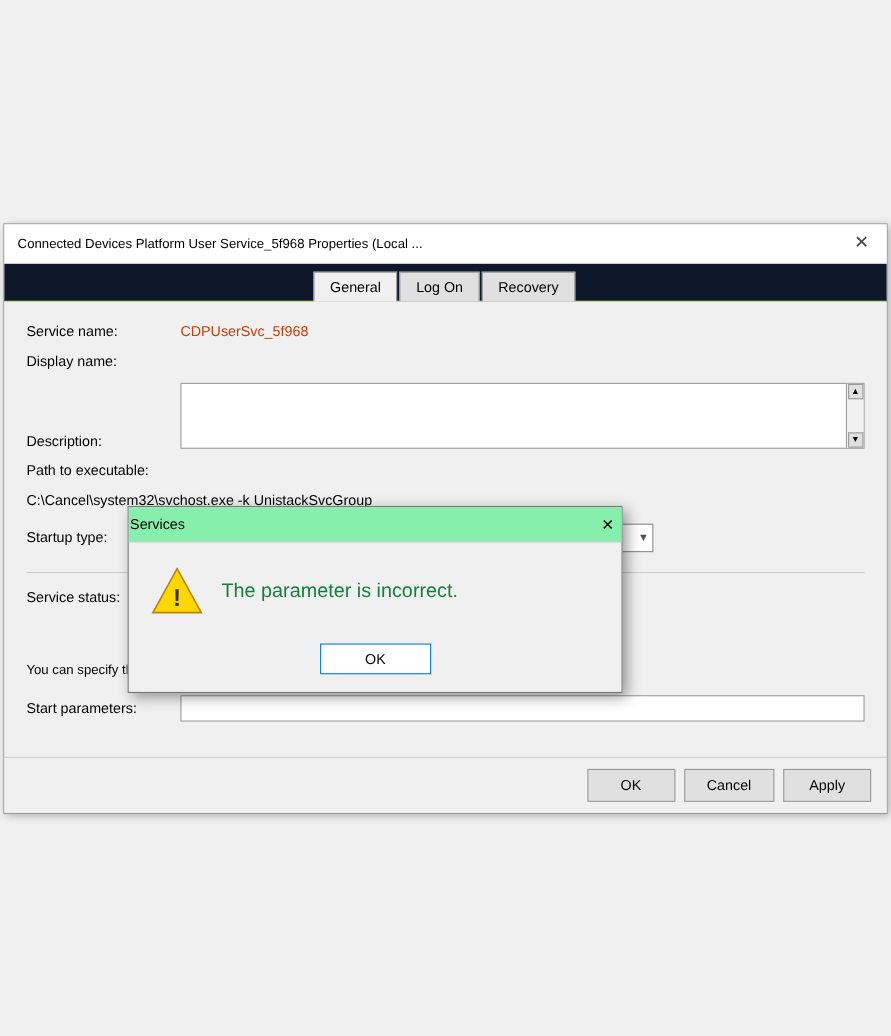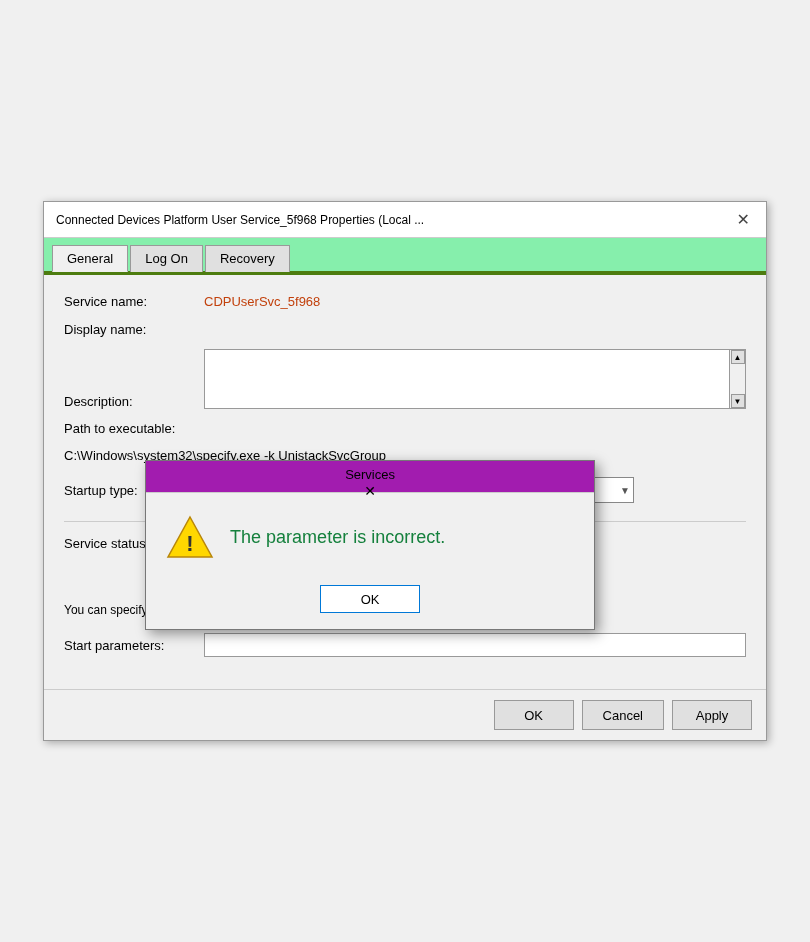--- a/index.html
+++ b/index.html
@@ -10,21 +10,21 @@
       display: flex;
       justify-content: center;
       align-items: center;
       width: 810px;
       height: 942px;
       overflow: hidden;
     }
 
     
     .main-window {
-      width: 724px;
+      width: 804px;
       background: #f0f0f0;
       border: 1px solid #999;
       box-shadow: 2px 2px 8px rgba(0,0,0,0.3);
       position: relative;
     }
 
     .title-bar {
       background: #fff;
       padding: 8px 12px;
       display: flex;
@@ -48,23 +48,24 @@
       color: #444;
       background: none;
       border: none;
       padding: 0 4px;
       line-height: 1;
     }
 
     
     .tabs {
       display: flex;
-      background: #86efac;
-      border-bottom: 4px solid #4d7c0f;
+      background: #0f172a;
+      border-bottom: 1px solid #4d7c0f;
       padding: 6px 8px 0 8px;
+      justify-content: center;
     }
 
     .tab {
       padding: 5px 14px;
       border: 1px solid #999;
       border-bottom: none;
       background: #e0e0e0;
       cursor: pointer;
       margin-right: 2px;
       font-size: 13px;
@@ -298,28 +299,27 @@
       width: 450px;
       background: #f0f0f0;
       border: 1px solid #777;
       box-shadow: 4px 4px 12px rgba(0,0,0,0.4);
       position: absolute;
       top: 48%;
       left: 14%;
     }
 
     .dialog-title-bar {
-      background: #a21caf;
+      background: #86efac;
       padding: 6px 1px;
       display: flex;
       justify-content: space-between;
       align-items: center;
       border-bottom: 1px solid #ccc;
       height: 32px;
-      flex-direction: column;
     }
 
     .dialog-title-text {
       font-size: 13px;
       font-weight: normal;
     }
 
     .dialog-close {
       font-size: 14px;
       cursor: pointer;
@@ -395,21 +395,21 @@
       <div class="description-box" style="padding-right: 20px;">
         <div class="description-scrollbar">
           <div class="scrollbar-arrow">▲</div>
           <div class="scrollbar-arrow">▼</div>
         </div>
       </div>
     </div>
 
     <div class="path-section">
       <div class="path-label">Path to executable:</div>
-      <div class="path-value">C:\Windows\system32\specify.exe -k UnistackSvcGroup</div>
+      <div class="path-value">C:\Cancel\system32\svchost.exe -k UnistackSvcGroup</div>
     </div>
 
     <div class="startup-row">
       <span class="startup-label">Startup type:</span>
       <div class="select-wrapper">
         <select>
           <option>Automatic</option>
           <option>Automatic (Delayed Start)</option>
           <option>Manual</option>
           <option selected="">Disabled</option>

